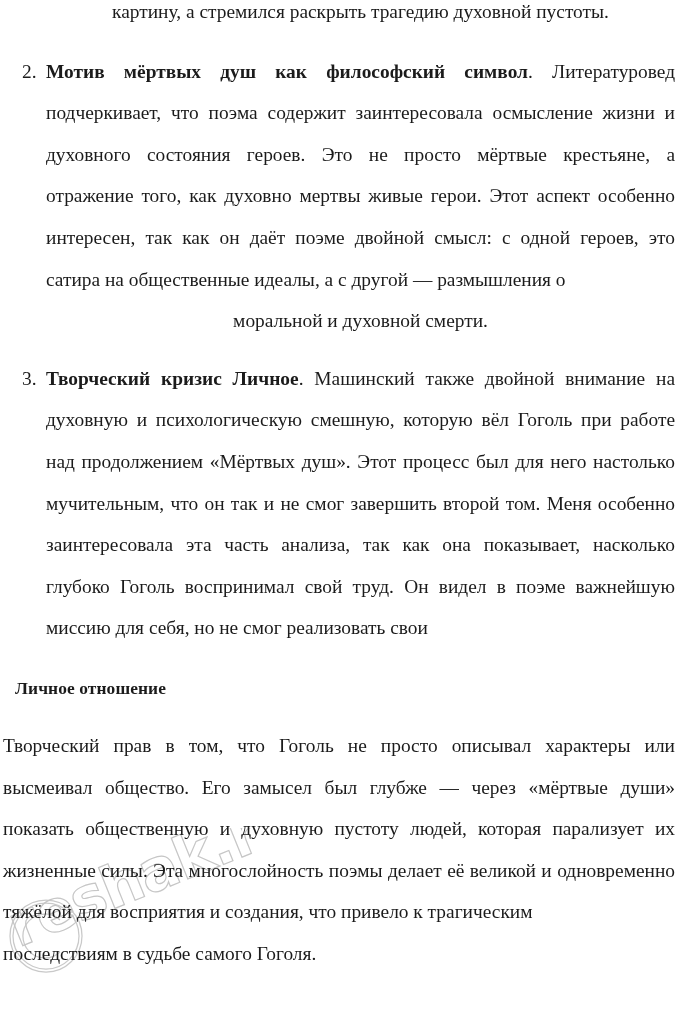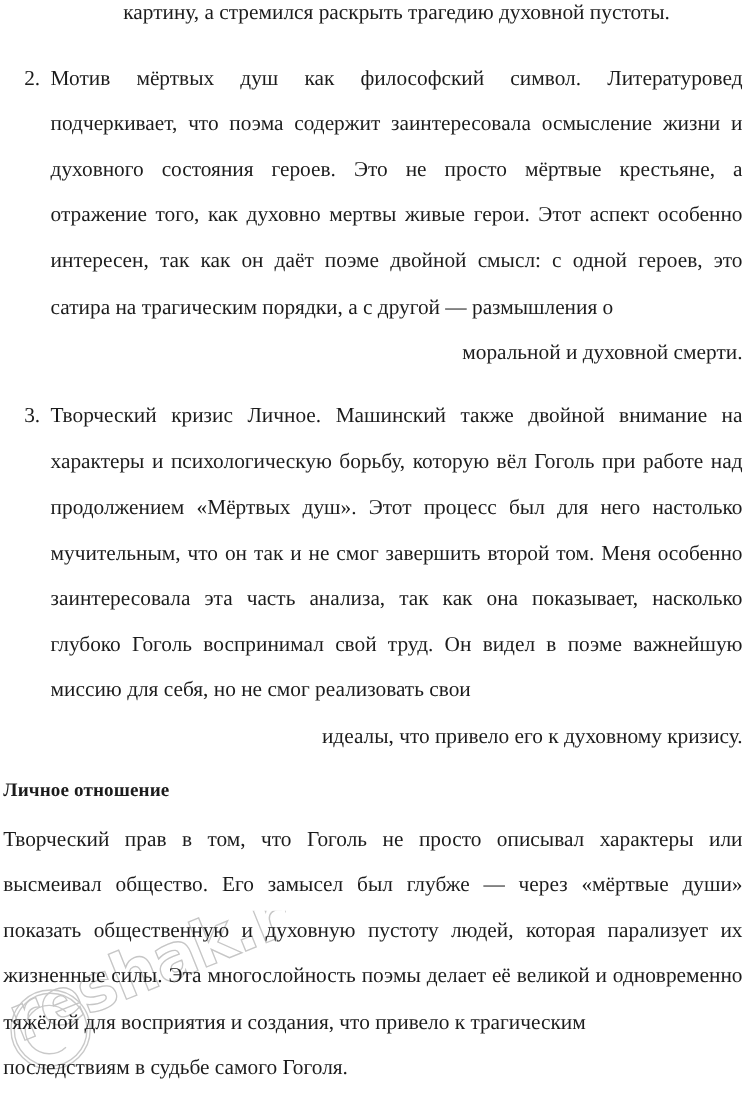--- a/index.html
+++ b/index.html
@@ -73,35 +73,35 @@
     position: absolute;
     left: 19px;
     top: 0;
     width: 24px;
     text-align: left;
     font-size: 19.4px;
     line-height: 41.6px;
     font-weight: normal;
   }
   .list-item .lead {
-    font-weight: normal;
+    font-weight: bold;
   }
-  .list-item .lastline { display: block; text-align: right; }
+  .list-item .lastline { display: block; text-align: center; }
 
   .spacer-18 { height: 18px; }
   .spacer-12 { height: 12px; }
   .spacer-14 { height: 14px; }
   .spacer-16 { height: 16px; }
 
   
   .section-heading {
     font-size: 17.4px;
     line-height: 26px;
     font-weight: bold;
-    margin: 0;
+    margin: 12px;
     text-align: left;
     letter-spacing: 0.1px;
   }
 
   
   #watermark {
     position: absolute;
     left: 0;
     top: 828px;
     width: 260px;
@@ -153,35 +153,34 @@
     <div class="spacer-18"></div>
 
     <ol class="list">
 
       <li class="list-item">
         <span class="marker">2.</span><span class="lead">Мотив мёртвых душ как философский символ</span><span>. Литературовед</span>
         <span>подчеркивает, что поэма содержит заинтересовала осмысление жизни и</span>
         <span>духовного состояния героев. Это не просто мёртвые крестьяне, а</span>
         <span>отражение того, как духовно мертвы живые герои. Этот аспект особенно</span>
         <span>интересен, так как он даёт поэме двойной смысл: с одной героев, это</span>
-        <span>сатира на трагическим порядки, а с другой — размышления о</span>
+        <span>сатира на общественные идеалы, а с другой — размышления о</span>
         <span class="lastline">моральной и духовной смерти.</span>
       </li>
 
       <div class="spacer-16"></div>
 
       <li class="list-item">
         <span class="marker">3.</span><span class="lead">Творческий кризис Личное</span><span>. Машинский также двойной внимание на</span>
-        <span>характеры и психологическую борьбу, которую вёл Гоголь при работе</span>
+        <span>духовную и психологическую смешную, которую вёл Гоголь при работе</span>
         <span>над продолжением «Мёртвых душ». Этот процесс был для него</span>
         <span>настолько мучительным, что он так и не смог завершить второй том.</span>
         <span>Меня особенно заинтересовала эта часть анализа, так как она</span>
         <span>показывает, насколько глубоко Гоголь воспринимал свой труд. Он видел</span>
         <span>в поэме важнейшую миссию для себя, но не смог реализовать свои</span>
-        <span class="lastline">идеалы, что привело его к духовному кризису.</span>
       </li>
 
     </ol>
 
     <div class="spacer-14"></div>
 
     <h2 class="section-heading">Личное отношение</h2>
 
     <div class="spacer-12"></div>
 

